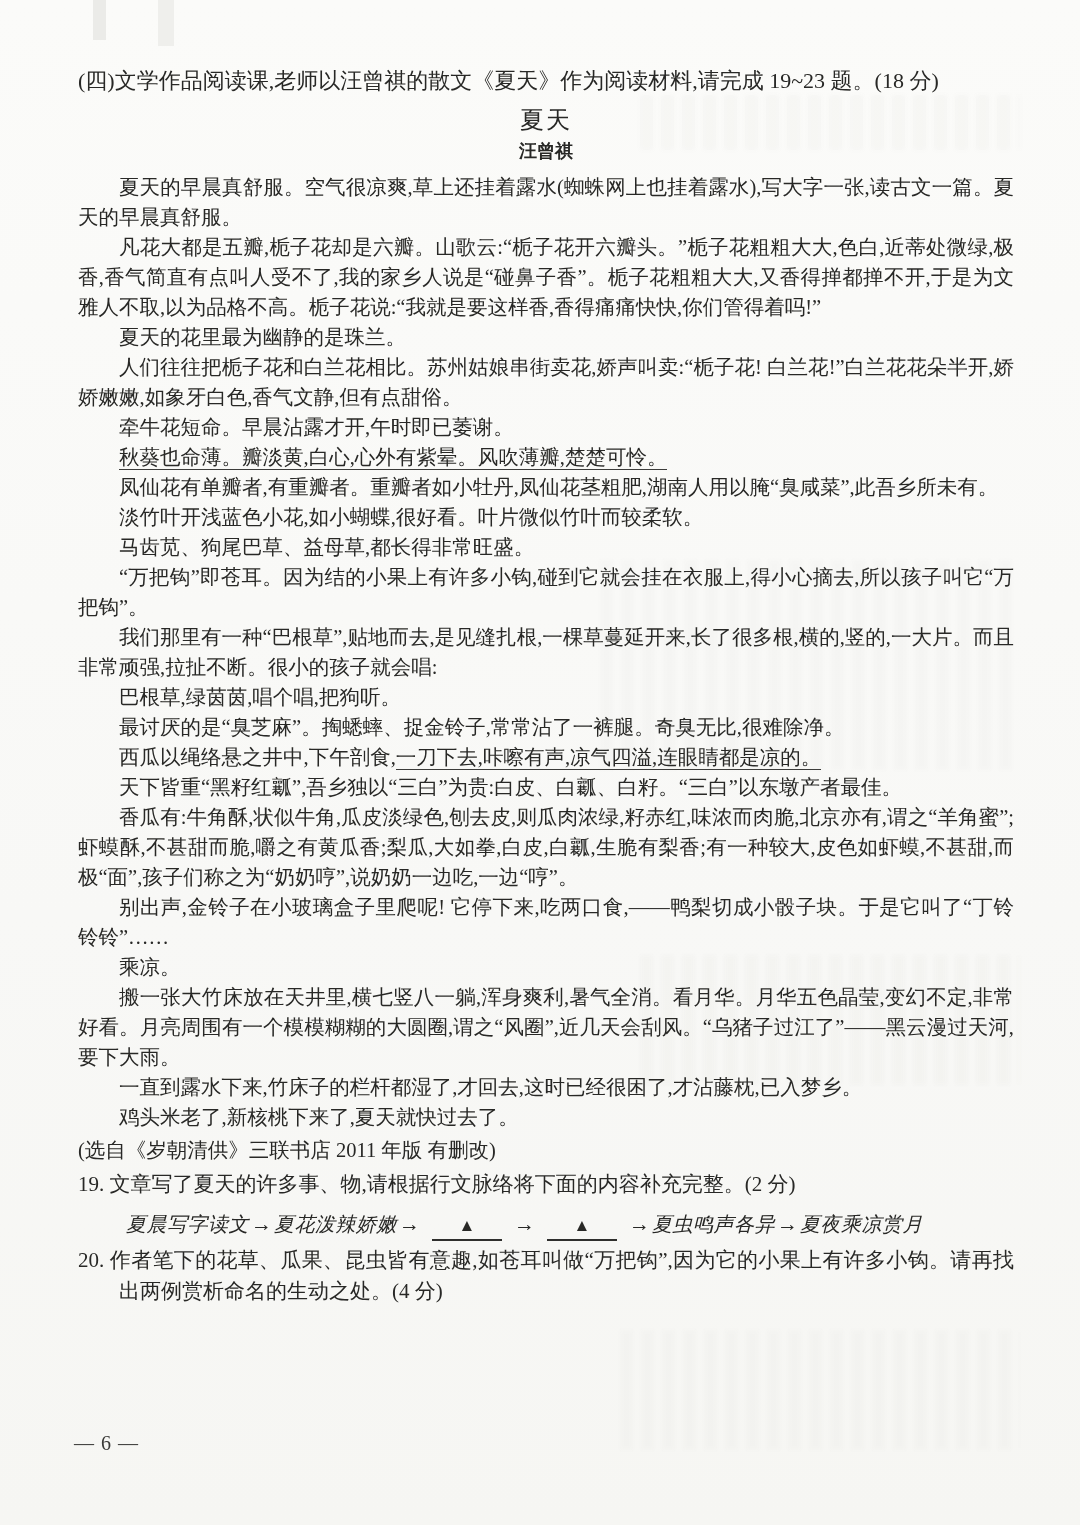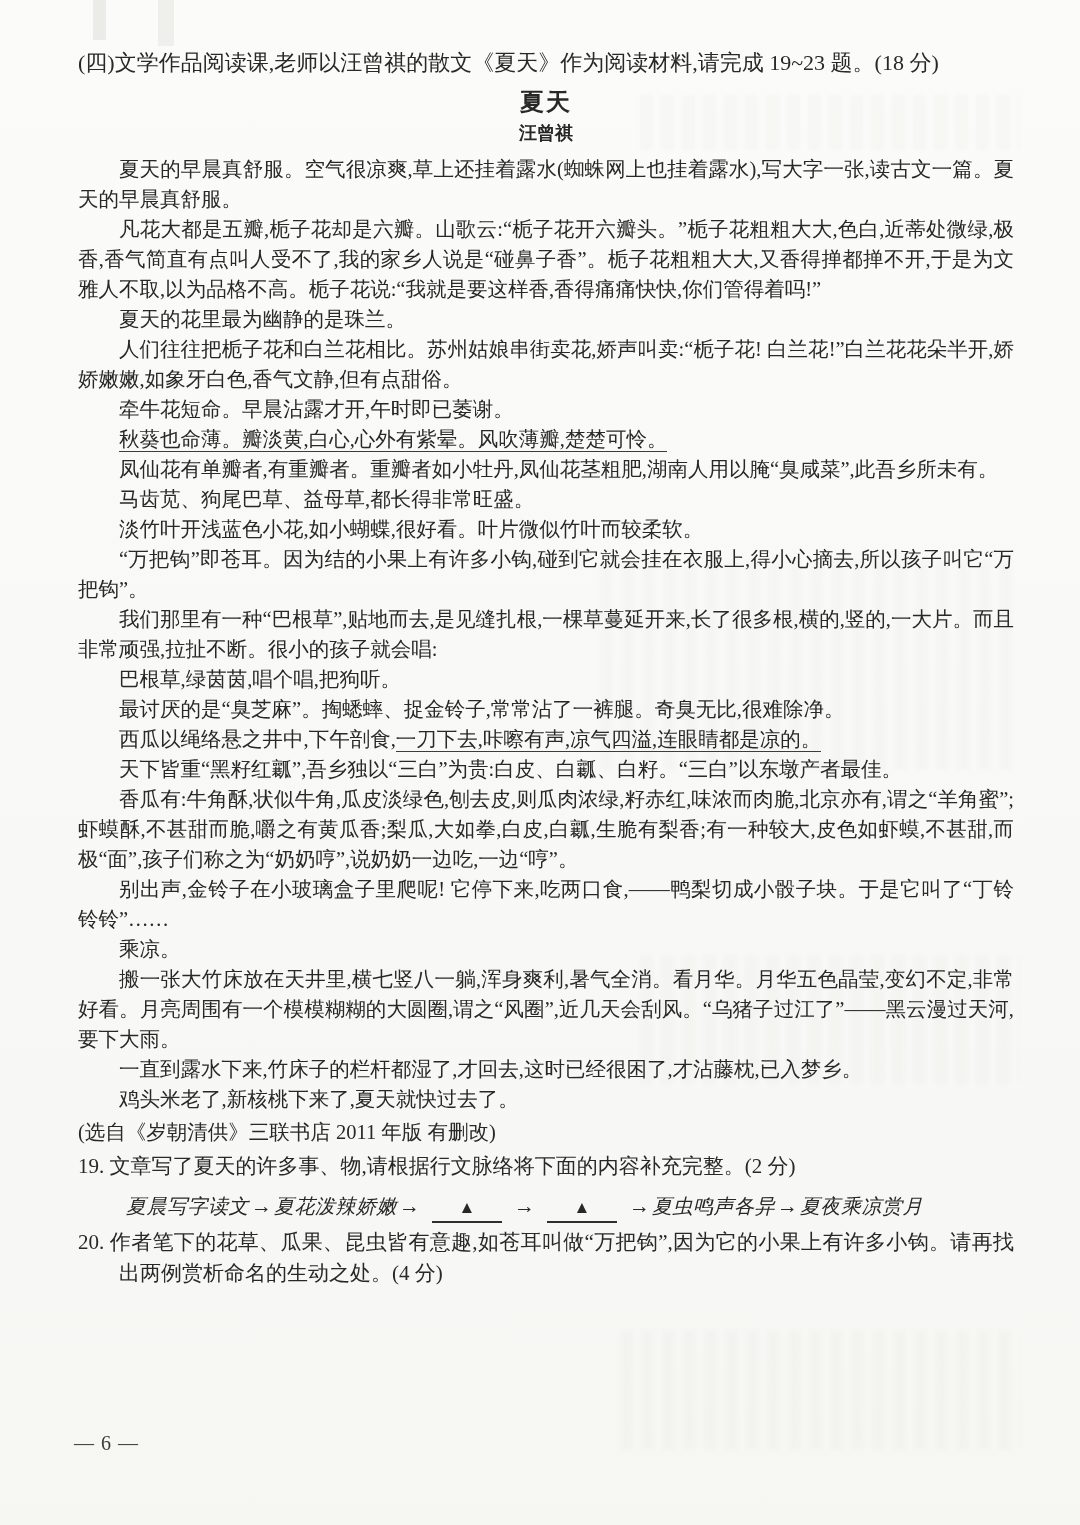--- a/index.html
+++ b/index.html
@@ -21,25 +21,25 @@
   .ghost {
     position:absolute; pointer-events:none; opacity:.55;
     background:repeating-linear-gradient(90deg, rgba(130,128,122,.07) 0 13px, rgba(0,0,0,0) 13px 21px);
     filter:blur(2px);
   }
   .ghost-1 { left:640px; top:95px;  width:380px; height:55px; }
   .ghost-2 { left:600px; top:560px; width:420px; height:210px; opacity:.4; }
   .ghost-3 { left:640px; top:955px; width:380px; height:130px; opacity:.45; }
   .ghost-4 { left:620px; top:1330px; width:400px; height:120px; opacity:.4; }
 
-  .content { position:absolute; left:78px; top:46px; width:936px; }
+  .content { position:absolute; left:78px; top:64px; width:936px; }
 
   .header-line { font-size:22px; line-height:34px; text-align:justify; }
 
-  .essay-title  { text-align:center; font-weight:bold; font-size:24px; line-height:32px; margin-top:6px; letter-spacing:2px; }
+  .essay-title  { text-align:center; font-weight:normal; font-size:24px; line-height:32px; margin-top:6px; letter-spacing:2px; }
   .essay-author { text-align:center; font-size:18px; line-height:26px; margin-top:2px; margin-bottom:8px;font-weight:bold; }
 
   .essay p {
     margin:0; text-indent:2em;
     font-size:20.5px; line-height:30px;
     text-align:justify; text-justify:inter-ideograph;
   }
   .underlined { border-bottom:1.6px solid #3c3c3a; padding-bottom:1px; }
 
   .attribution { text-align:left; font-size:20.5px; line-height:32px; margin-top:2px; }
@@ -84,22 +84,22 @@
     <div class="essay-author">汪曾祺</div>
 
     <div class="essay">
         <p><span>夏天的早晨真舒服。空气很凉爽,草上还挂着露水(蜘蛛网上也挂着露水),写大字一张,读古文一篇。夏天的早晨真舒服。</span></p>
         <p><span>凡花大都是五瓣,栀子花却是六瓣。山歌云:“栀子花开六瓣头。”栀子花粗粗大大,色白,近蒂处微绿,极香,香气简直有点叫人受不了,我的家乡人说是“碰鼻子香”。栀子花粗粗大大,又香得掸都掸不开,于是为文雅人不取,以为品格不高。栀子花说:“我就是要这样香,香得痛痛快快,你们管得着吗!”</span></p>
         <p><span>夏天的花里最为幽静的是珠兰。</span></p>
         <p><span>人们往往把栀子花和白兰花相比。苏州姑娘串街卖花,娇声叫卖:“栀子花! 白兰花!”白兰花花朵半开,娇娇嫩嫩,如象牙白色,香气文静,但有点甜俗。</span></p>
         <p><span>牵牛花短命。早晨沾露才开,午时即已萎谢。</span></p>
         <p><span class="underlined">秋葵也命薄。瓣淡黄,白心,心外有紫晕。风吹薄瓣,楚楚可怜。</span></p>
         <p><span>凤仙花有单瓣者,有重瓣者。重瓣者如小牡丹,凤仙花茎粗肥,湖南人用以腌“臭咸菜”,此吾乡所未有。</span></p>
+        <p><span>淡竹叶开浅蓝色小花,如小蝴蝶,很好看。叶片微似竹叶而较柔软。</span></p>
         <p><span>马齿苋、狗尾巴草、益母草,都长得非常旺盛。</span></p>
-        <p><span>淡竹叶开浅蓝色小花,如小蝴蝶,很好看。叶片微似竹叶而较柔软。</span></p>
         <p><span>“万把钩”即苍耳。因为结的小果上有许多小钩,碰到它就会挂在衣服上,得小心摘去,所以孩子叫它“万把钩”。</span></p>
         <p><span>我们那里有一种“巴根草”,贴地而去,是见缝扎根,一棵草蔓延开来,长了很多根,横的,竖的,一大片。而且非常顽强,拉扯不断。很小的孩子就会唱:</span></p>
         <p><span>巴根草,绿茵茵,唱个唱,把狗听。</span></p>
         <p><span>最讨厌的是“臭芝麻”。掏蟋蟀、捉金铃子,常常沾了一裤腿。奇臭无比,很难除净。</span></p>
         <p><span>西瓜以绳络悬之井中,下午剖食,</span><span class="underlined">一刀下去,咔嚓有声,凉气四溢,连眼睛都是凉的。</span></p>
         <p><span>天下皆重“黑籽红瓤”,吾乡独以“三白”为贵:白皮、白瓤、白籽。“三白”以东墩产者最佳。</span></p>
         <p><span>香瓜有:牛角酥,状似牛角,瓜皮淡绿色,刨去皮,则瓜肉浓绿,籽赤红,味浓而肉脆,北京亦有,谓之“羊角蜜”;虾蟆酥,不甚甜而脆,嚼之有黄瓜香;梨瓜,大如拳,白皮,白瓤,生脆有梨香;有一种较大,皮色如虾蟆,不甚甜,而极“面”,孩子们称之为“奶奶哼”,说奶奶一边吃,一边“哼”。</span></p>
         <p><span>别出声,金铃子在小玻璃盒子里爬呢! 它停下来,吃两口食,——鸭梨切成小骰子块。于是它叫了“丁铃铃铃”……</span></p>
         <p><span>乘凉。</span></p>
         <p><span>搬一张大竹床放在天井里,横七竖八一躺,浑身爽利,暑气全消。看月华。月华五色晶莹,变幻不定,非常好看。月亮周围有一个模模糊糊的大圆圈,谓之“风圈”,近几天会刮风。“乌猪子过江了”——黑云漫过天河,要下大雨。</span></p>

